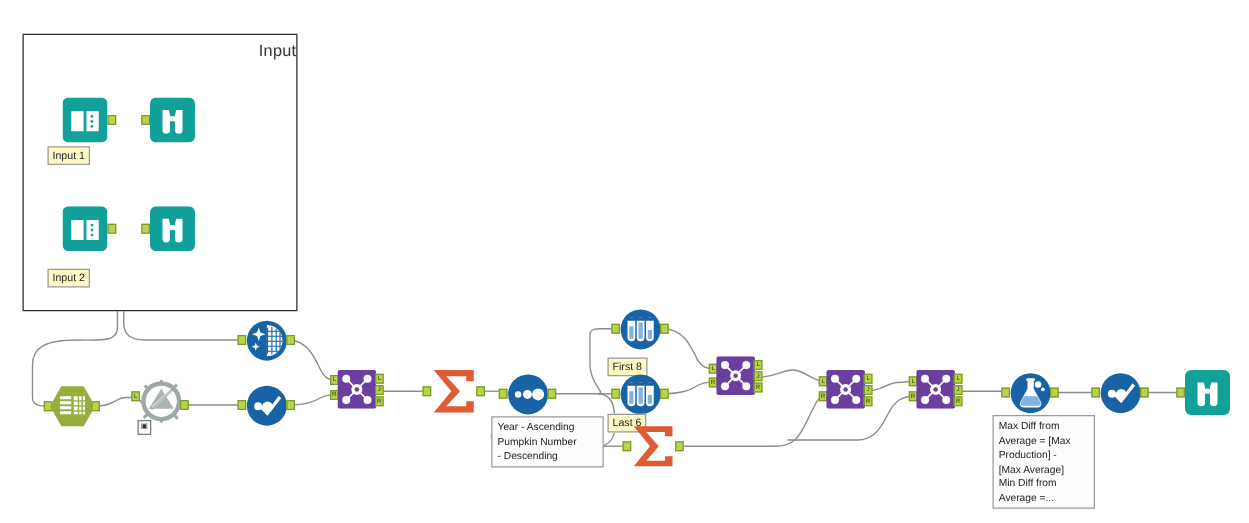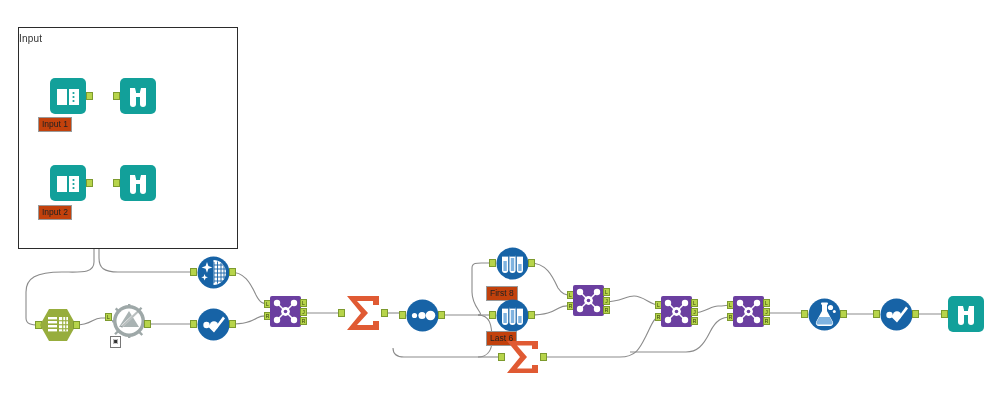--- a/index.html
+++ b/index.html
@@ -1,31 +1,31 @@
 <!DOCTYPE html>
 <html><head>
 <meta charset="utf-8">
 <style>
   html,body{margin:0;padding:0;background:#ffffff;}
   body{font-family:"Liberation Sans",sans-serif;}
   #canvas{position:relative;width:999px;height:418px;background:#ffffff;overflow:hidden;}
 
   
   .container-box{position:absolute;border:1.6px solid #2b2b2b;background:#ffffff;box-sizing:border-box;}
-  .container-title{position:absolute;width:100%;text-align:left;top:5px;left:0;font-size:10px;color:#333;letter-spacing:.2px;}
+  .container-title{position:absolute;width:100%;text-align:right;top:5px;left:0;font-size:13px;color:#333;letter-spacing:.2px;}
 
   
   .tool{position:absolute;}
 
   
   .anchor{position:absolute;width:7px;height:8px;background:#b7d44b;border:1px solid #7d9a2e;box-sizing:border-box;}
   .anchor span{display:block;font-size:5px;line-height:6px;color:#2e3d0a;text-align:center;font-family:"Liberation Sans",sans-serif;}
 
   
-  .lbl{position:absolute;border:1px solid #9a9a9a;background:#c2410c;color:#222;font-size:8.5px;
+  .lbl{position:absolute;border:1px solid #9a9a9a;background:#fef9c3;color:#222;font-size:8.5px;
        line-height:11px;padding:1px 3px;box-sizing:border-box;white-space:nowrap;}
   .note{position:absolute;border:1px solid #9a9a9a;background:#fdfdfd;color:#1c1c1c;font-size:8.2px;
         line-height:11.5px;padding:2px 4px;box-sizing:border-box;}
 
   
   .macro-badge{position:absolute;width:9px;height:10px;border:1px solid #777;background:#fff;
       font-size:6px;line-height:9px;text-align:center;color:#333;}
 
   svg.wires{position:absolute;left:0;top:0;width:999px;height:418px;pointer-events:none;}
   .wire{fill:none;stroke:#8b8b8b;stroke-width:1.1px;}
@@ -116,21 +116,21 @@
     <svg width="36" height="36">
       <rect x="0" y="0" width="36" height="36" rx="5" fill="#12a09a"></rect>
       <path d="M7,11 L17,11 L17,27 L7,27 Z M19,11 L29,11 L29,27 L19,27 Z" fill="#ffffff"></path>
       <path d="M17,11 C17,9 19,9 19,11 L19,27 C19,25 17,25 17,27 Z" fill="#12a09a"></path>
       <circle cx="23.5" cy="15" r="1.1" fill="#12a09a"></circle>
       <circle cx="23.5" cy="19" r="1.1" fill="#12a09a"></circle>
       <circle cx="23.5" cy="23" r="1.1" fill="#12a09a"></circle>
     </svg>
   </div>
   <div class="anchor" style="left:86px;top:179px;"></div>
-  <div class="lbl" style="left:38px;top:205px;">Input 2</div>
+  <div class="lbl" style="left:38px;top:215px;">Input 2</div>
 
   <div class="anchor" style="left:113px;top:179px;"></div>
   <div class="tool" style="left:120px;top:165px;width:36px;height:36px;">
     <svg width="36" height="36">
       <rect x="0" y="0" width="36" height="36" rx="5" fill="#12a09a"></rect>
       <path d="M10,10 L15,10 L16,14 L16,26 A3,3 0 0 1 10,26 L10,14 Z" fill="#ffffff"></path>
       <path d="M26,10 L21,10 L20,14 L20,26 A3,3 0 0 0 26,26 L26,14 Z" fill="#ffffff"></path>
       <rect x="15.6" y="15" width="4.8" height="4" fill="#ffffff"></rect>
     </svg>
   </div>
@@ -256,20 +256,25 @@
   <div class="tool" style="left:406px;top:299px;width:33px;height:33px;">
     <svg width="33" height="33">
       <circle cx="16.5" cy="16.5" r="16" fill="#1763a6"></circle>
       <circle cx="8.5" cy="16.5" r="2.6" fill="#ffffff"></circle>
       <circle cx="16" cy="16.5" r="3.6" fill="#ffffff"></circle>
       <circle cx="24.5" cy="16.5" r="4.8" fill="#ffffff"></circle>
     </svg>
   </div>
   <div class="anchor" style="left:438px;top:311px;"></div>
 
+  <div class="note" style="left:393px;top:333px;width:90px;">
+    <div>Year - Ascending</div>
+    <div>Pumpkin Number</div>
+    <div>- Descending</div>
+  </div>
 
   <div class="anchor" style="left:489px;top:259px;"></div>
   <div class="tool" style="left:496px;top:247px;width:33px;height:33px;">
     <svg width="33" height="33">
       <circle cx="16.5" cy="16.5" r="16" fill="#1763a6"></circle>
       <rect x="6" y="7" width="6.2" height="19" rx="3" fill="#ffffff"></rect>
       <rect x="13.4" y="7" width="6.2" height="19" rx="3" fill="#ffffff"></rect>
       <rect x="20.8" y="7" width="6.2" height="19" rx="3" fill="#ffffff"></rect>
       <rect x="6" y="7" width="6.2" height="2.6" fill="#1763a6"></rect>
       <rect x="13.4" y="7" width="6.2" height="2.6" fill="#1763a6"></rect>
@@ -413,20 +418,28 @@
       <circle cx="16.5" cy="16.5" r="16" fill="#1763a6"></circle>
       <path d="M14,6 L19,6 L19,13 L25,24 A3,3 0 0 1 22,28 L11,28 A3,3 0 0 1 8,24 L14,13 Z" fill="#ffffff"></path>
       <path d="M11.2,19 L21.8,19 L24.6,24.2 A2.2,2.2 0 0 1 22.4,26.6 L10.6,26.6 A2.2,2.2 0 0 1 8.4,24.2 Z" fill="#7fb3e0"></path>
       <rect x="13" y="4.6" width="7" height="2.2" rx="1" fill="#ffffff"></rect>
       <circle cx="22.5" cy="9.5" r="2.6" fill="#ffffff"></circle>
       <circle cx="26.3" cy="13.4" r="1.5" fill="#ffffff"></circle>
     </svg>
   </div>
   <div class="anchor" style="left:840px;top:310px;"></div>
 
+  <div class="note" style="left:794px;top:332px;width:82px;">
+    <div>Max Diff from</div>
+    <div>Average =  [Max</div>
+    <div>Production] -</div>
+    <div>[Max Average]</div>
+    <div>Min Diff from</div>
+    <div>Average =...</div>
+  </div>
 
   <div class="anchor" style="left:873px;top:310px;"></div>
   <div class="tool" style="left:880px;top:298px;width:33px;height:33px;">
     <svg width="33" height="33">
       <circle cx="16.5" cy="16.5" r="16" fill="#1763a6"></circle>
       <circle cx="9.5" cy="17" r="3.2" fill="#ffffff"></circle>
       <circle cx="17" cy="17.5" r="4.3" fill="#ffffff"></circle>
       <path d="M12,16.5 L16.5,21.5 L26,8.5 L28,10.5 L17,24.5 L10.5,18 Z" fill="#ffffff"></path>
     </svg>
   </div>

